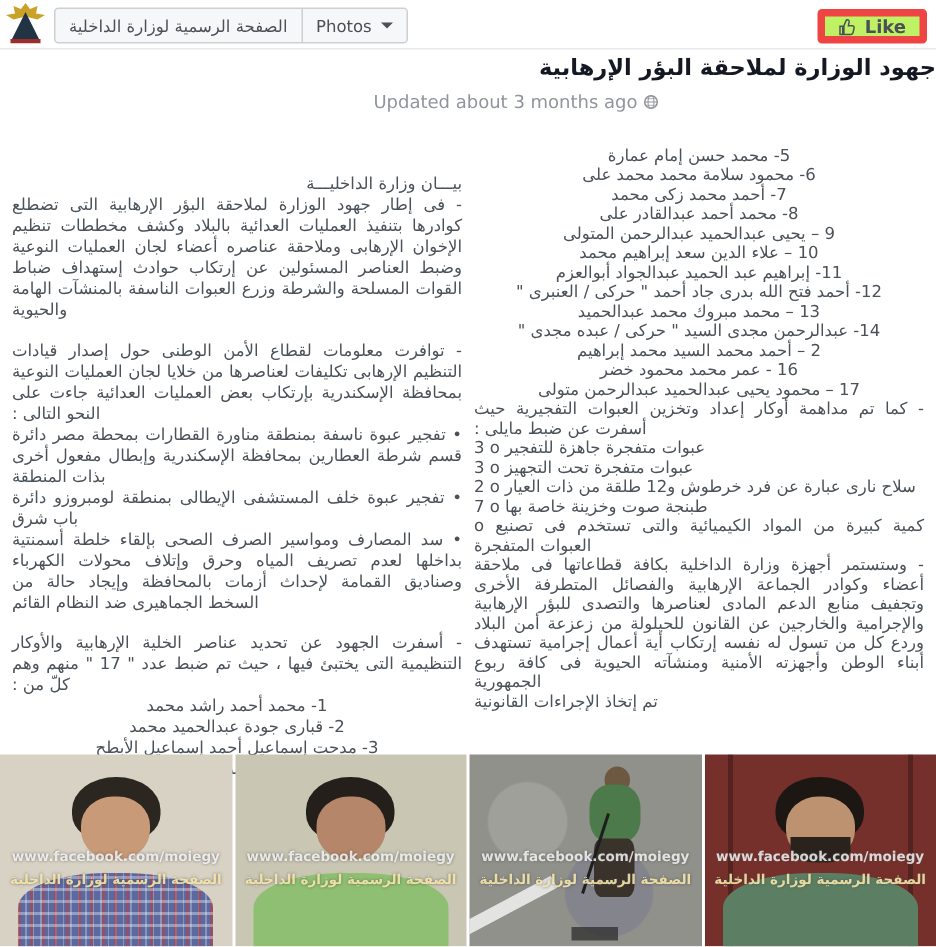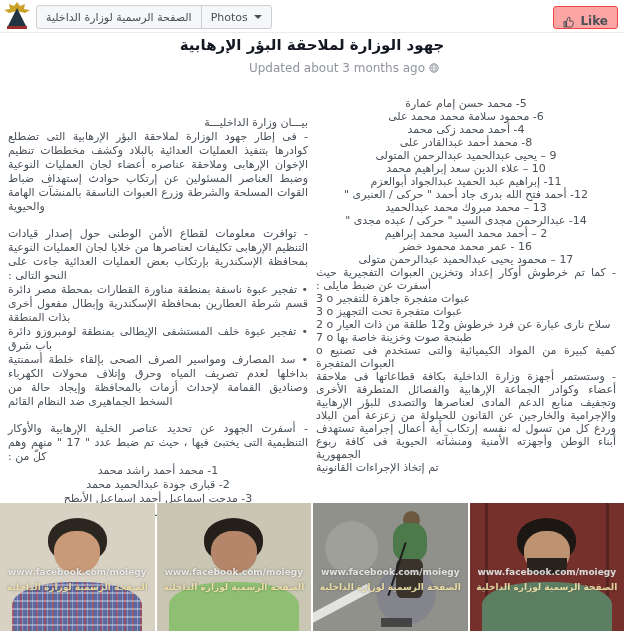--- a/index.html
+++ b/index.html
@@ -10,27 +10,27 @@
   .header{position:absolute;left:0;top:0;width:624px;height:32px;background:#fff;
           border-bottom:1px solid #e9eaed;}
   .logo{position:absolute;left:4px;top:2px;width:26px;height:27px;cursor:pointer;}
   .btn-group{position:absolute;left:36px;top:5px;display:inline-flex;align-items:stretch;
              border:1px solid #ccd0d5;border-radius:3px;overflow:hidden;background:#f6f7f9;height:22px;}
   .seg{border:none;background:transparent;font-family:"DejaVu Sans",sans-serif;
        font-size:11px;color:#4b4f56;padding:2px 9px;cursor:pointer;display:flex;align-items:center;}
   .seg-name{direction:rtl;border-right:1px solid #ccd0d5;}
   .caret{display:inline-block;width:0;height:0;border:4px solid transparent;
          border-top-color:#4b4f56;margin-left:6px;transform:translateY(2px);}
-  .like{position:absolute;right:6px;top:6px;height:23px;display:inline-flex;align-items:flex-end;
-        border:1px solid #ef4444;border-radius:3px;background:#fca5a5;color:#4b4f56;
+  .like{position:absolute;right:6px;top:6px;height:23px;display:inline-flex;align-items:center;
+        border:5px solid #ef4444;border-radius:3px;background:#bef264;color:#4b4f56;
         font-family:"DejaVu Sans",sans-serif;font-size:12px;font-weight:bold;padding:0 9px;cursor:pointer;}
   .like svg{margin-right:5px;}
 
   
-  .title{position:absolute;left:0;top:36px;width:624px;text-align:center;direction:rtl;
+  .title{position:absolute;left:0;top:36px;width:624px;direction:rtl;
          font-size:15px;font-weight:bold;color:#141823;}
   .updated{position:absolute;left:0;top:61px;width:624px;text-align:center;
            font-size:12px;color:#90949c;padding-left:32px;}
   .updated svg{vertical-align:-1px;margin-left:4px;}
 
   
   .col{position:absolute;top:97px;width:300px;font-size:11px;color:#4a5158;direction:rtl;}
   .col-left{left:8px;line-height:14px;margin-top:19px;}
   .col-right{left:316px;line-height:13px;}
   .ln{min-height:13px;}
@@ -119,32 +119,32 @@
       <div class="ln blank"></div>
       <div class="ln j">- أسفرت الجهود عن تحديد عناصر الخلية الإرهابية والأوكار التنظيمية التى يختبئ فيها ، حيث تم ضبط عدد " 17 " منهم وهم كلّ من :</div>
       <div class="ln c">1- محمد أحمد راشد محمد</div>
       <div class="ln c">2- قبارى جودة عبدالحميد محمد</div>
       <div class="ln c">3- مدحت إسماعيل أحمد إسماعيل الأبطح</div>
       <div class="ln c">4- أحمد إبراهيم محروس حامد الخلعى</div>
     </div>
   <div id="col-right" class="col col-right">
       <div class="ln c">5- محمد حسن إمام عمارة</div>
       <div class="ln c">6- محمود سلامة محمد محمد على</div>
-      <div class="ln c">4- أحمد محمد زكى محمد</div>
+      <div class="ln c">7- أحمد محمد زكى محمد</div>
       <div class="ln c">8- محمد أحمد عبدالقادر على</div>
       <div class="ln c">9 – يحيى عبدالحميد عبدالرحمن المتولى</div>
       <div class="ln c">10 – علاء الدين سعد إبراهيم محمد</div>
       <div class="ln c">11- إبراهيم عبد الحميد عبدالجواد أبوالعزم</div>
       <div class="ln c">12- أحمد فتح الله بدرى جاد أحمد " حركى / العنبرى "</div>
       <div class="ln c">13 – محمد مبروك محمد عبدالحميد</div>
       <div class="ln c">14- عبدالرحمن مجدى السيد " حركى / عبده مجدى "</div>
       <div class="ln c">2 – أحمد محمد السيد محمد إبراهيم</div>
       <div class="ln c">16 - عمر محمد محمود خضر</div>
       <div class="ln c">17 – محمود يحيى عبدالحميد عبدالرحمن متولى</div>
-      <div class="ln j">- كما تم خرطوش أوكار إعداد وتخزين العبوات التفجيرية حيث أسفرت عن ضبط مايلى :</div>
+      <div class="ln j">- كما تم مداهمة أوكار إعداد وتخزين العبوات التفجيرية حيث أسفرت عن ضبط مايلى :</div>
       <div class="ln ltr l">3 o عبوات متفجرة جاهزة للتفجير</div>
       <div class="ln ltr l">3 o عبوات متفجرة تحت التجهيز</div>
       <div class="ln ltr l">2 o سلاح نارى عبارة عن فرد خرطوش و12 طلقة من ذات العيار</div>
       <div class="ln ltr l">7 o طبنجة صوت وخزينة خاصة بها</div>
       <div class="ln ltr j">o كمية كبيرة من المواد الكيميائية والتى تستخدم فى تصنيع العبوات المتفجرة</div>
       <div class="ln j">- وستستمر أجهزة وزارة الداخلية بكافة قطاعاتها فى ملاحقة أعضاء وكوادر الجماعة الإرهابية والفصائل المتطرفة الأخرى وتجفيف منابع الدعم المادى لعناصرها والتصدى للبؤر الإرهابية والإجرامية والخارجين عن القانون للحيلولة من زعزعة أمن البلاد وردع كل من تسول له نفسه إرتكاب أية أعمال إجرامية تستهدف أبناء الوطن وأجهزته الأمنية ومنشآته الحيوية فى كافة ربوع الجمهورية</div>
       <div class="ln l">تم إتخاذ الإجراءات القانونية</div>
     </div>
 
   <div id="photo-strip" class="strip">

